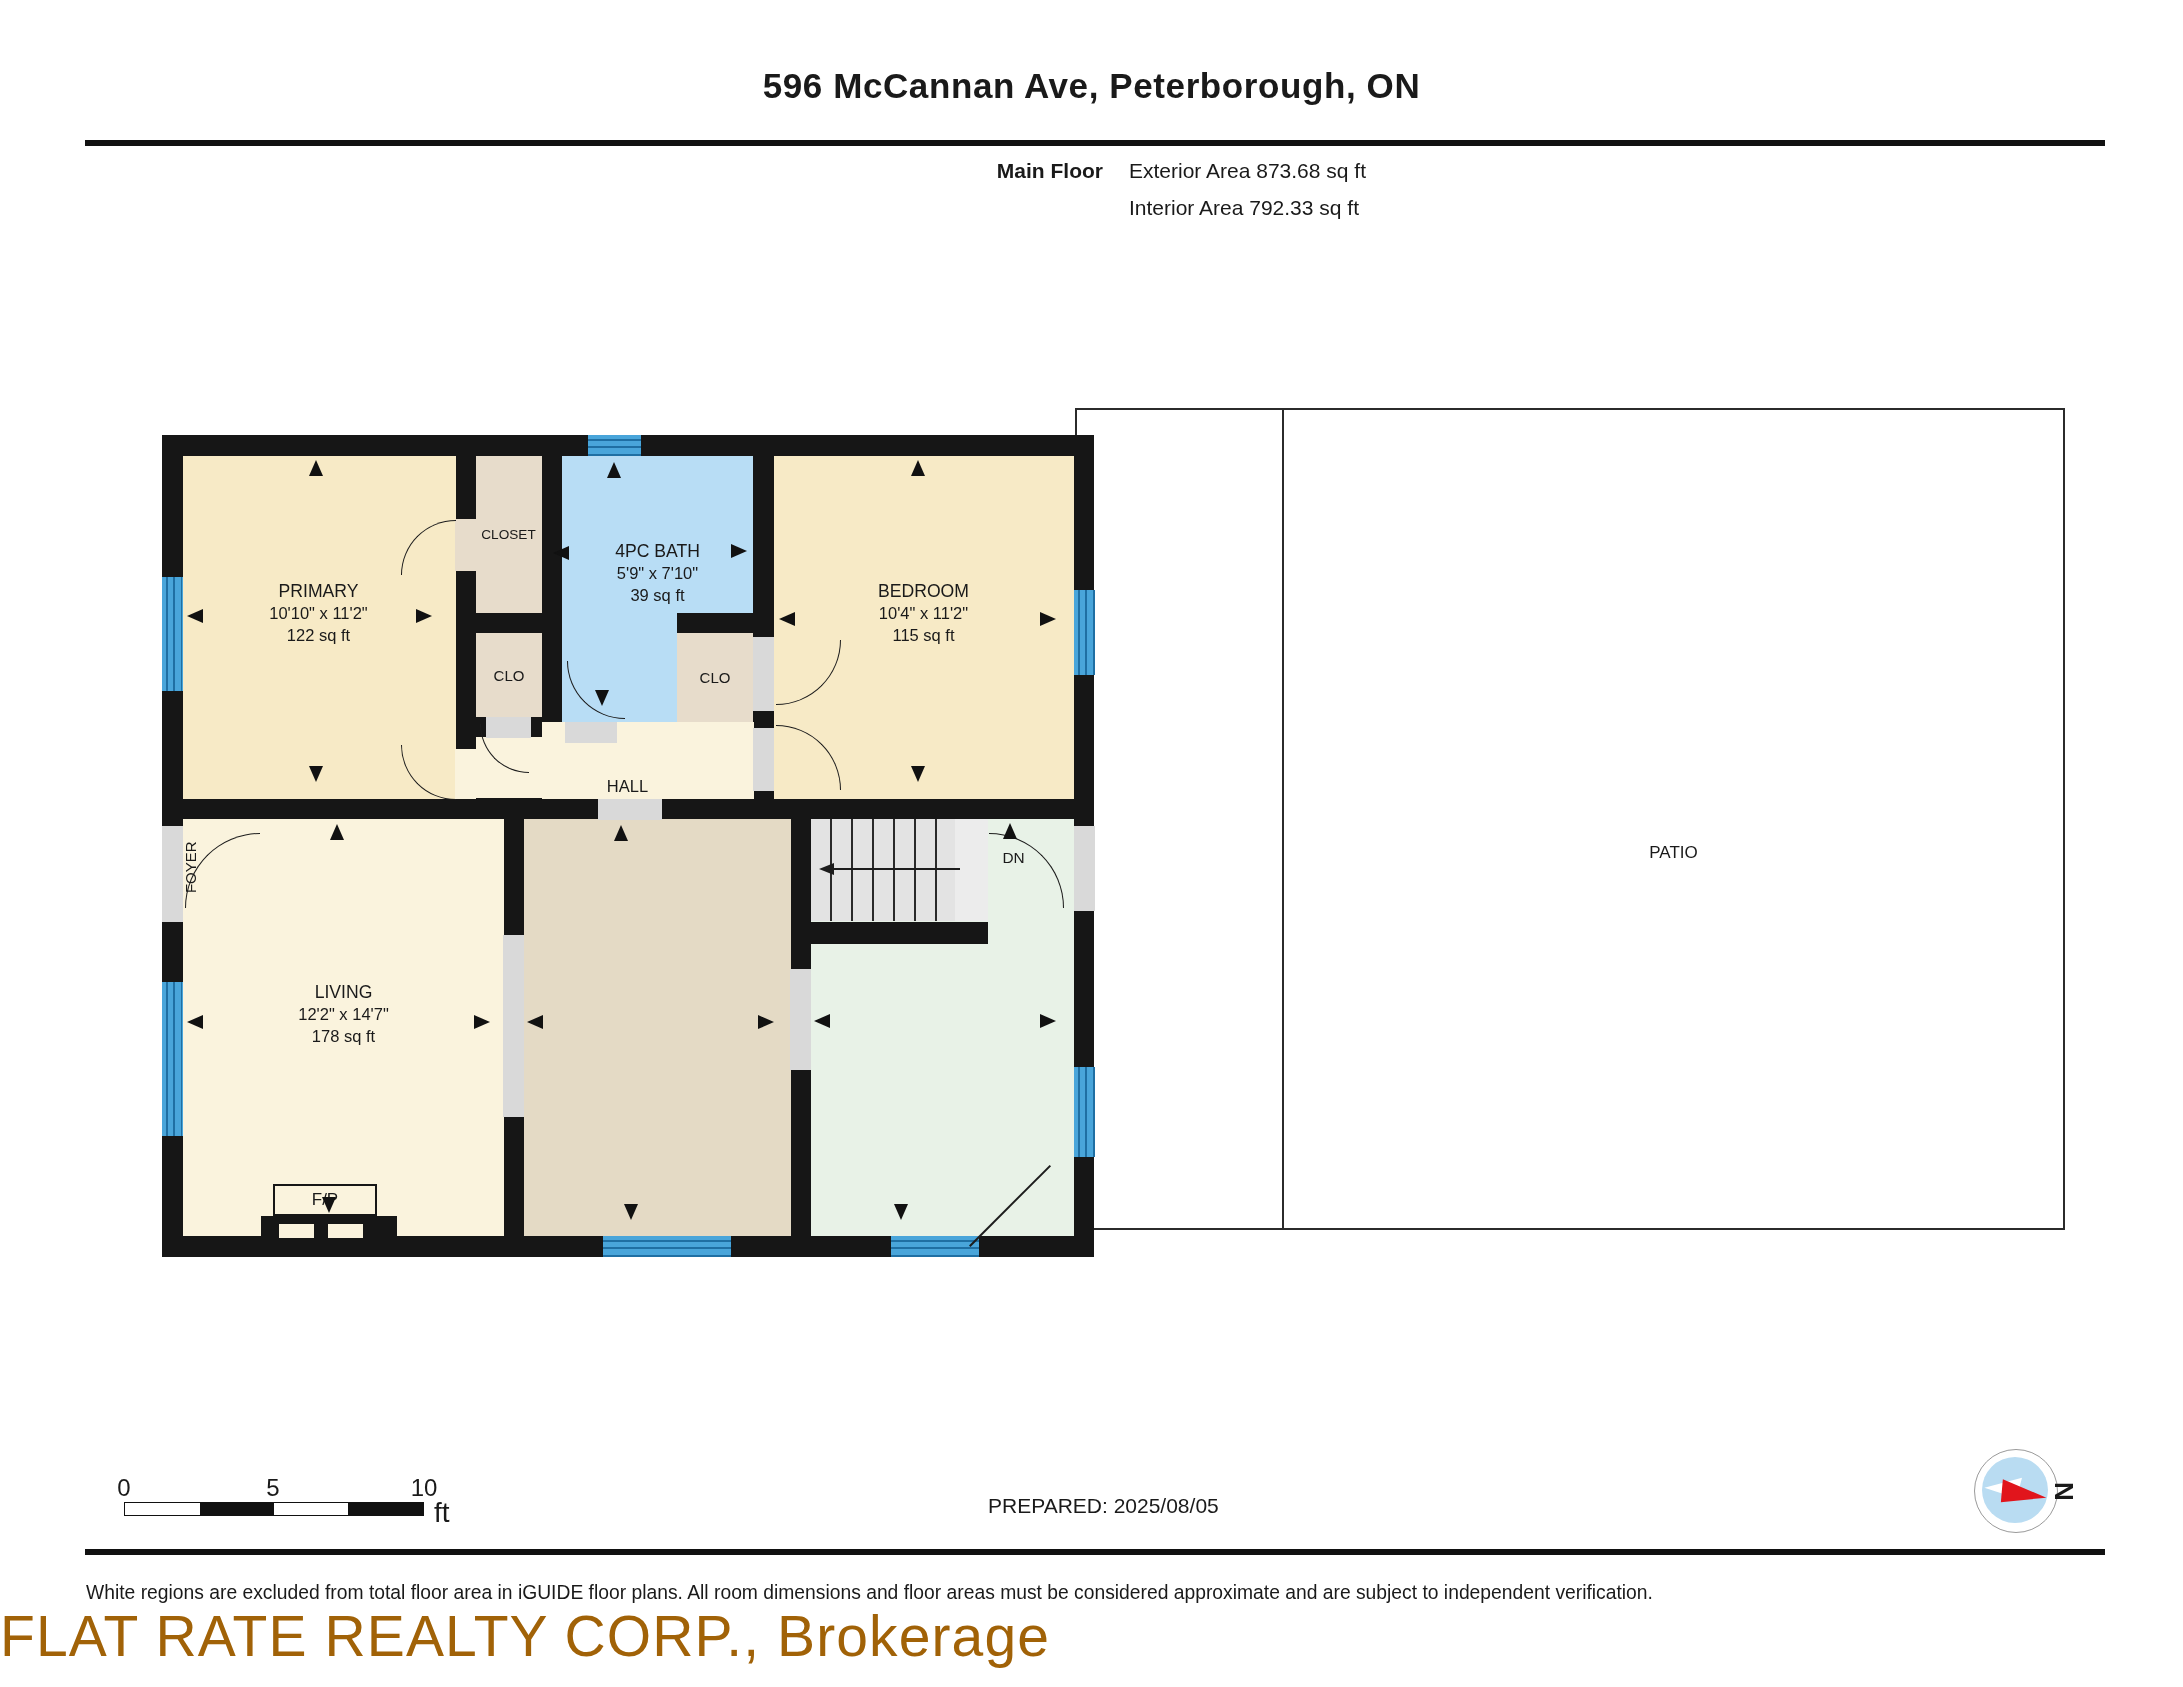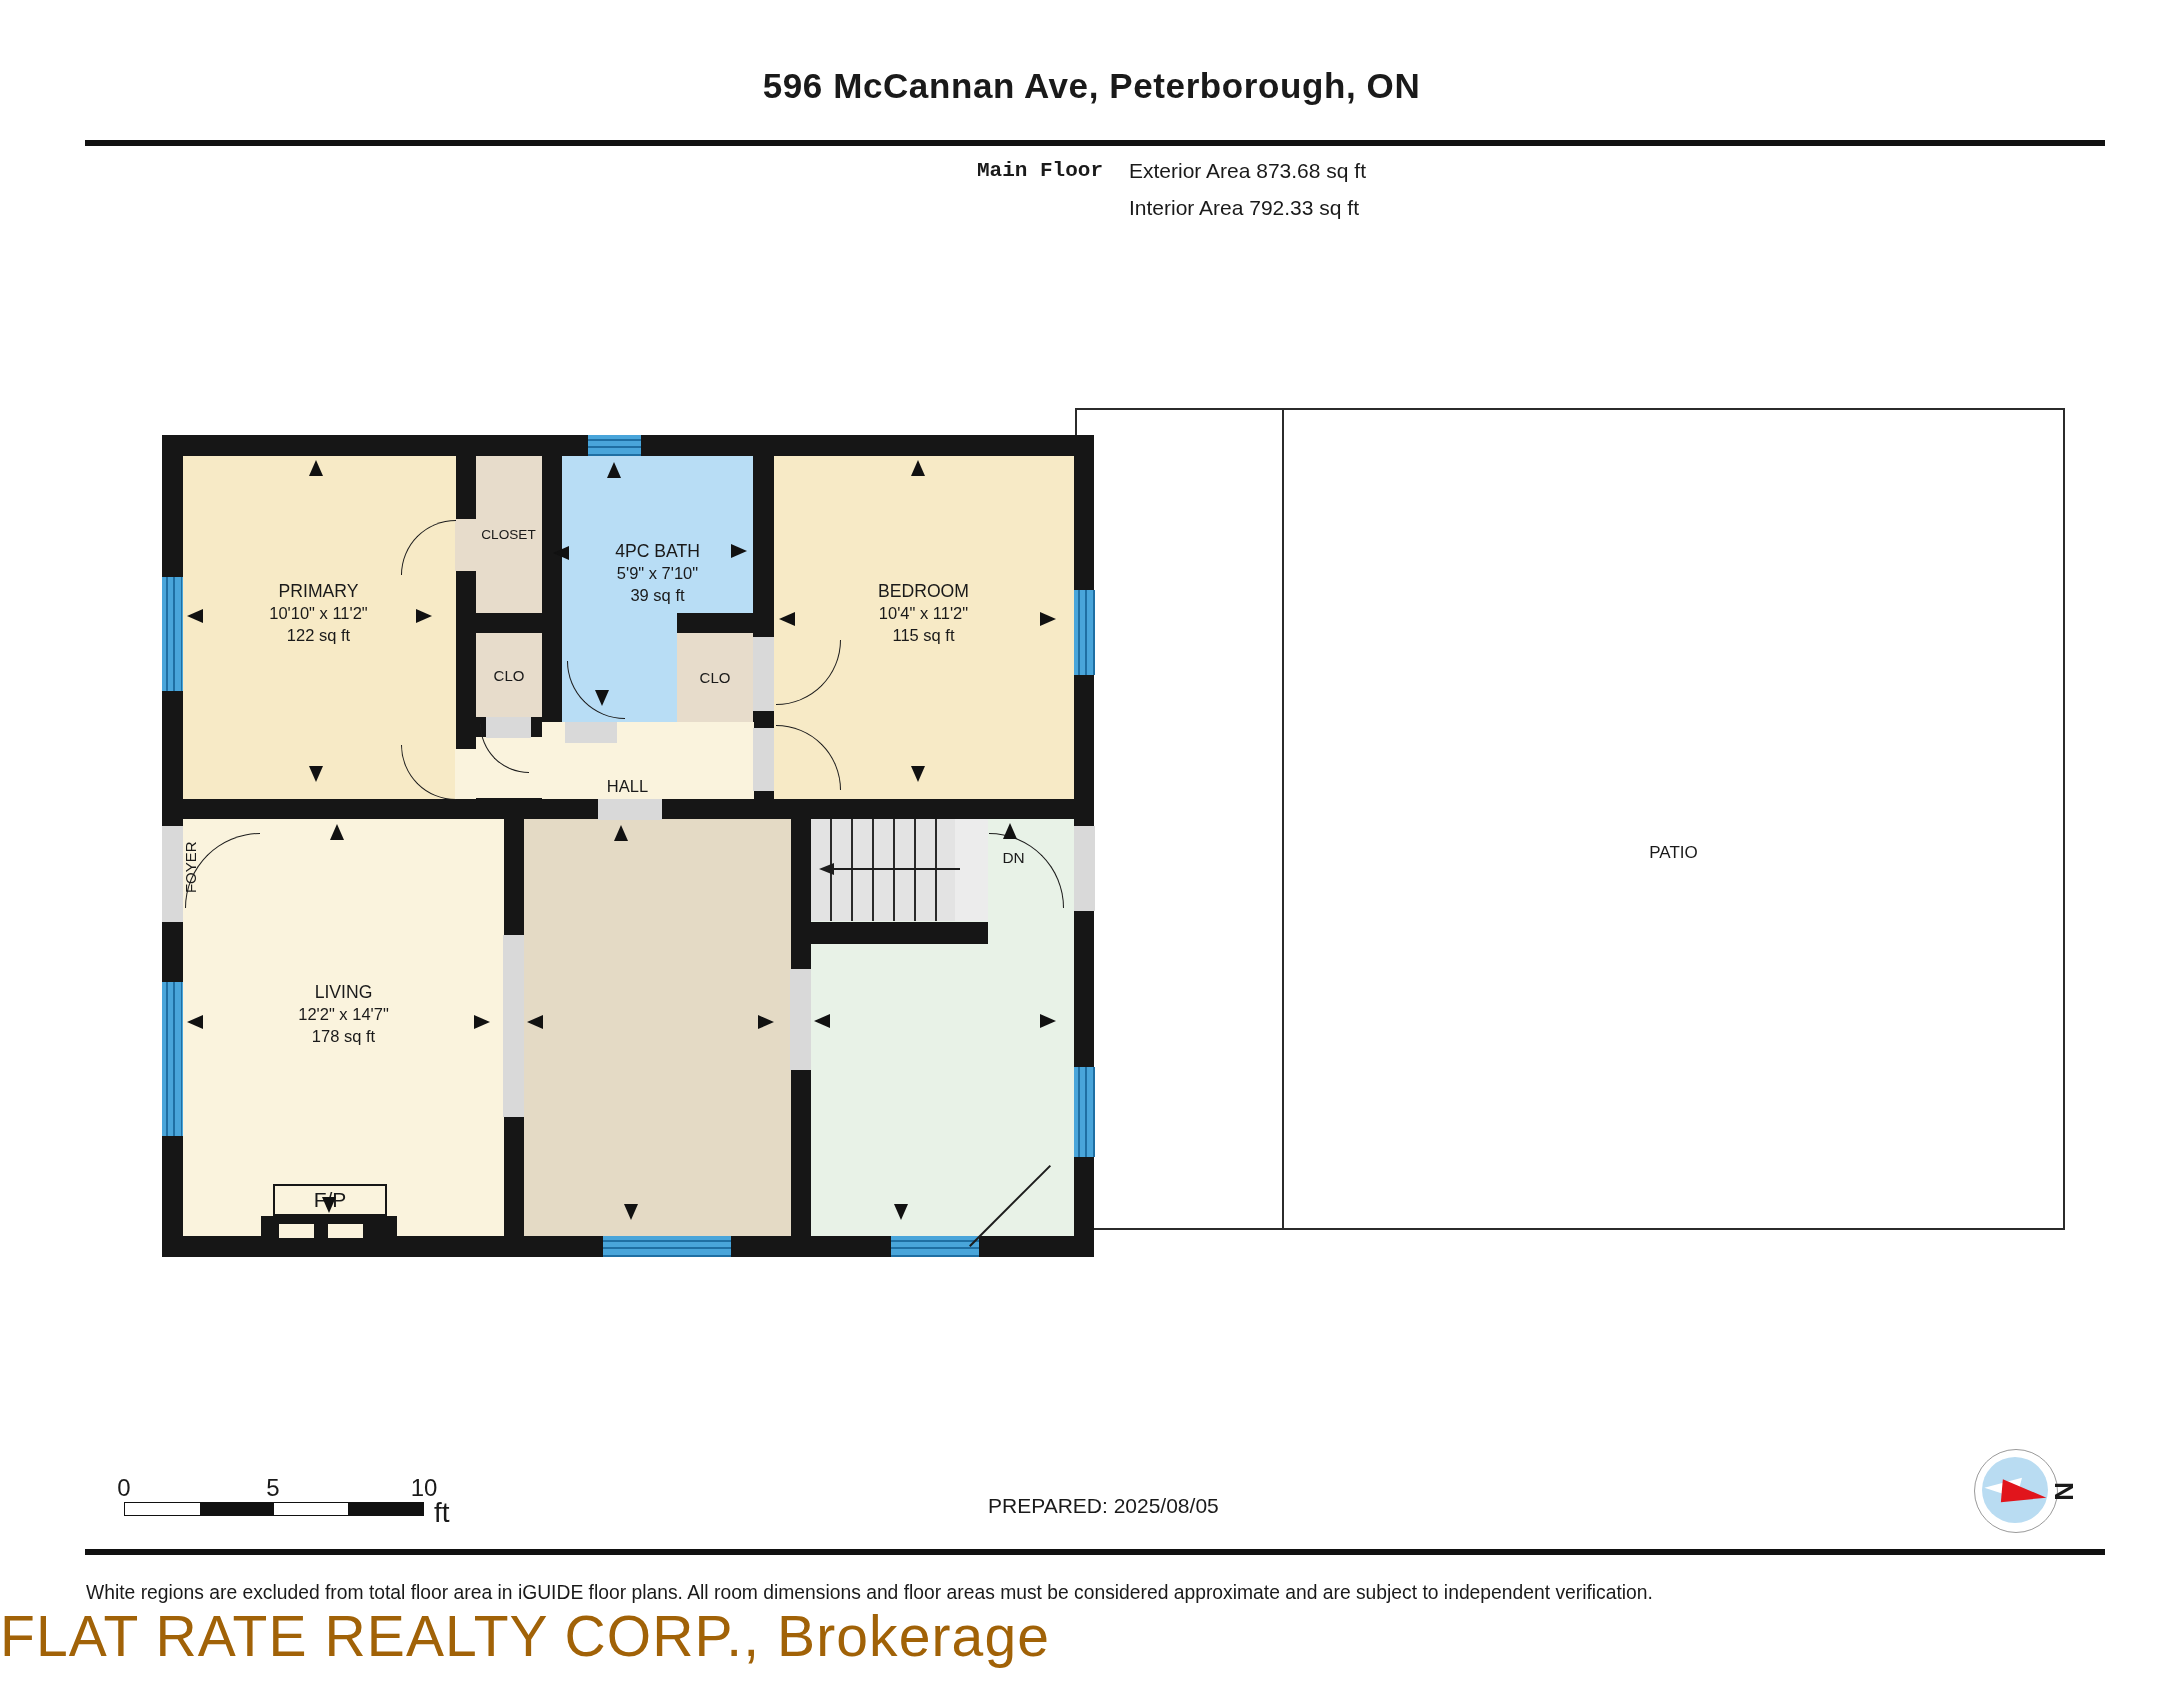--- a/index.html
+++ b/index.html
@@ -3,21 +3,21 @@
 <meta charset="utf-8">
 <style>
   html,body{margin:0;padding:0;background:#fff;}
   .page{position:relative;width:2183px;height:1687px;background:#ffffff;overflow:hidden;
         font-family:"Liberation Sans", sans-serif;color:#1a1a1a;}
   .abs{position:absolute;}
   
   .title{left:0;top:66px;width:100%;text-align:center;font-size:35px;font-weight:700;letter-spacing:0.6px;}
   .rule{left:85px;width:2020px;height:5.7px;background:#111;}
   .hdr{font-size:21px;}
-  .hdr.bold{font-weight:700;font-family:Liberation Mono, monospace;}
+  .hdr.bold{font-weight:700;}
   
   .plan{left:162px;top:435px;width:932px;height:822px;background:#161616;z-index:3;}
   .room{position:absolute;}
   .room-label{position:absolute;text-align:center;line-height:22px;}
   .rl-name{font-size:17.6px;}
   .rl-dim,.rl-area{font-size:16.5px;}
   .slabel{position:absolute;text-align:center;font-size:15px;}
   .opening{position:absolute;background:#d9d9d9;}
   .win-v{position:absolute;background:repeating-linear-gradient(90deg,#49a5da 0 4px,#1f6fa3 4px 5.7px,#49a5da 5.7px 7.4px);background-color:#49a5da;}
   .win-h{position:absolute;background:repeating-linear-gradient(180deg,#49a5da 0 4px,#1f6fa3 4px 5.7px,#49a5da 5.7px 7.4px);background-color:#49a5da;}
@@ -33,22 +33,22 @@
   .landing{position:absolute;left:793px;top:384px;width:33px;height:102px;background:#ececec;}
   .stairwall{position:absolute;left:649px;top:487px;width:177px;height:21.6px;background:#161616;}
   .stair-arrow-line{position:absolute;left:670px;top:433px;width:128px;height:2.3px;background:#1c1c1c;}
   .stair-arrow-head{position:absolute;left:657px;top:428px;width:0;height:0;
           border:6.8px solid transparent;border-left:0;border-right:15px solid #1c1c1c;}
   
   .patio{left:1075px;top:408px;width:990px;height:822px;background:#fff;border:2.3px solid #2b2b2b;z-index:1;box-sizing:border-box;}
   .patio-divider{position:absolute;left:205px;top:0;width:2.3px;height:100%;background:#2b2b2b;}
   .patio-label{position:absolute;left:205px;top:433px;width:783px;text-align:center;font-size:17px;}
   
-  .fp-box{position:absolute;left:111px;top:749px;width:114px;height:32px;background:#faf3dd;border:2.3px solid #161616;box-sizing:border-box;
-          text-align:center;font-size:21px;line-height:27px;}
+  .fp-box{position:absolute;left:111px;top:749px;width:104px;height:32px;background:#faf3dd;border:2.3px solid #161616;box-sizing:border-box;
+          text-align:center;font-size:17px;line-height:27px;}
   .fp-base{position:absolute;left:99px;top:781px;width:136px;height:21.6px;background:#161616;}
   .fp-notch{position:absolute;top:8px;width:35px;height:13.6px;background:#faf3dd;}
   
   .sb-num{position:absolute;width:34px;text-align:center;font-size:24px;}
   .sb-bar{position:absolute;left:0px;top:28.4px;width:300px;height:13.6px;border:1.7px solid #111;box-sizing:border-box;
           background:linear-gradient(90deg,#fff 0 25%,#111 25% 50%,#fff 50% 75%,#111 75% 100%);}
   .sb-unit{position:absolute;left:310px;top:23px;font-size:28px;}
   
   .compass{left:1974px;top:1449px;width:84px;height:84px;border:1.7px solid #9a9a9a;border-radius:50%;background:#fff;box-sizing:border-box;}
   .compass-disc{position:absolute;left:7.4px;top:7.4px;width:66px;height:66px;border-radius:50%;background:#b9dcf2;overflow:hidden;}

